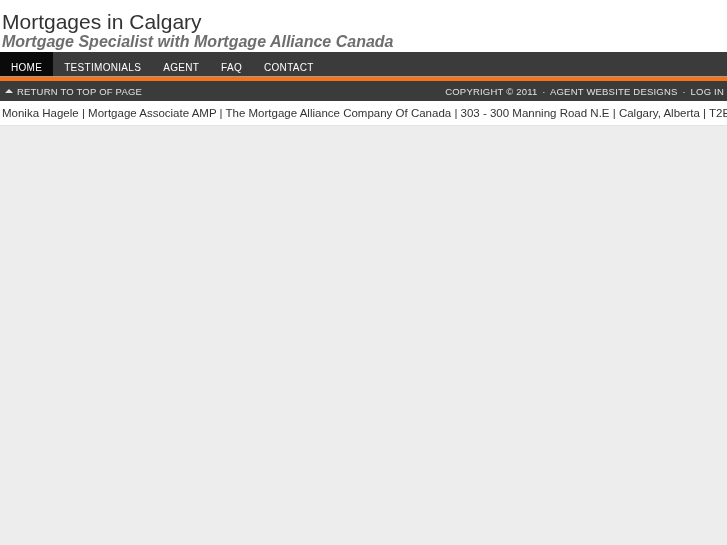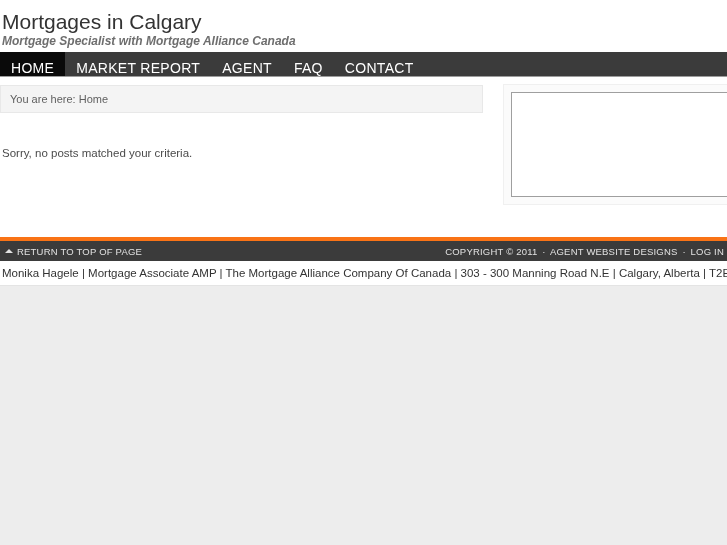--- a/index.html
+++ b/index.html
@@ -32,21 +32,21 @@
   #site-title {
     font-size: 21px;
     font-weight: normal;
     color: #333333;
     margin: 0;
     padding: 0 0 0 2px;
     line-height: 25px;
     letter-spacing: 0px;
   }
   #site-description {
-    font-size: 12px;
+    font-size: 16px;
     font-style: italic;
     font-weight: bold;
     color: #6e6e6e;
     margin: 0;
     padding: 1px 0 0 2px;
     line-height: 13px;
   }
 
   
   #nav {
@@ -55,21 +55,21 @@
     height: 25px;
     box-sizing: border-box;
     display: flex;
     align-items: stretch;
     overflow: hidden;
   }
   .nav-item {
     display: flex;
     align-items: center;
     color: #ffffff;
-    font-size: 14px;
+    font-size: 10px;
     letter-spacing: 0.3px;
     padding: 16px 11px;
     text-decoration: none;
     white-space: nowrap;
     cursor: pointer;
     background: transparent;
     line-height: 24px;
   }
   .nav-item.current {
     background: #0a0a0a;
@@ -187,40 +187,26 @@
 
 <div id="page">
 
   <div id="site-header">
     <h1 id="site-title">Mortgages in Calgary</h1>
     <p id="site-description">Mortgage Specialist with Mortgage Alliance Canada</p>
   </div>
 
   <nav id="nav">
       <a class="nav-item current">HOME</a>
-      <a class="nav-item">MARKET REPORT</a>
+      <a class="nav-item">TESTIMONIALS</a>
       <a class="nav-item">AGENT</a>
       <a class="nav-item">FAQ</a>
       <a class="nav-item">CONTACT</a>
     </nav>
 
-  <div id="content-wrap">
-
-    <div id="content">
-      <div id="breadcrumb">You are here: Home</div>
-      <p id="no-posts">Sorry, no posts matched your criteria.</p>
-    </div>
-
-    <aside id="sidebar">
-      <div class="widget">
-        <div class="widget-frame"></div>
-      </div>
-    </aside>
-
-  </div>
 
   <div id="footer">
     <a id="return-to-top">
       <span class="up-arrow"></span>
       <span>RETURN TO TOP OF PAGE</span>
     </a>
     <div id="creds">
       <span>COPYRIGHT © 2011</span>
       <span class="sep">·</span>
       <a>AGENT WEBSITE DESIGNS</a>

